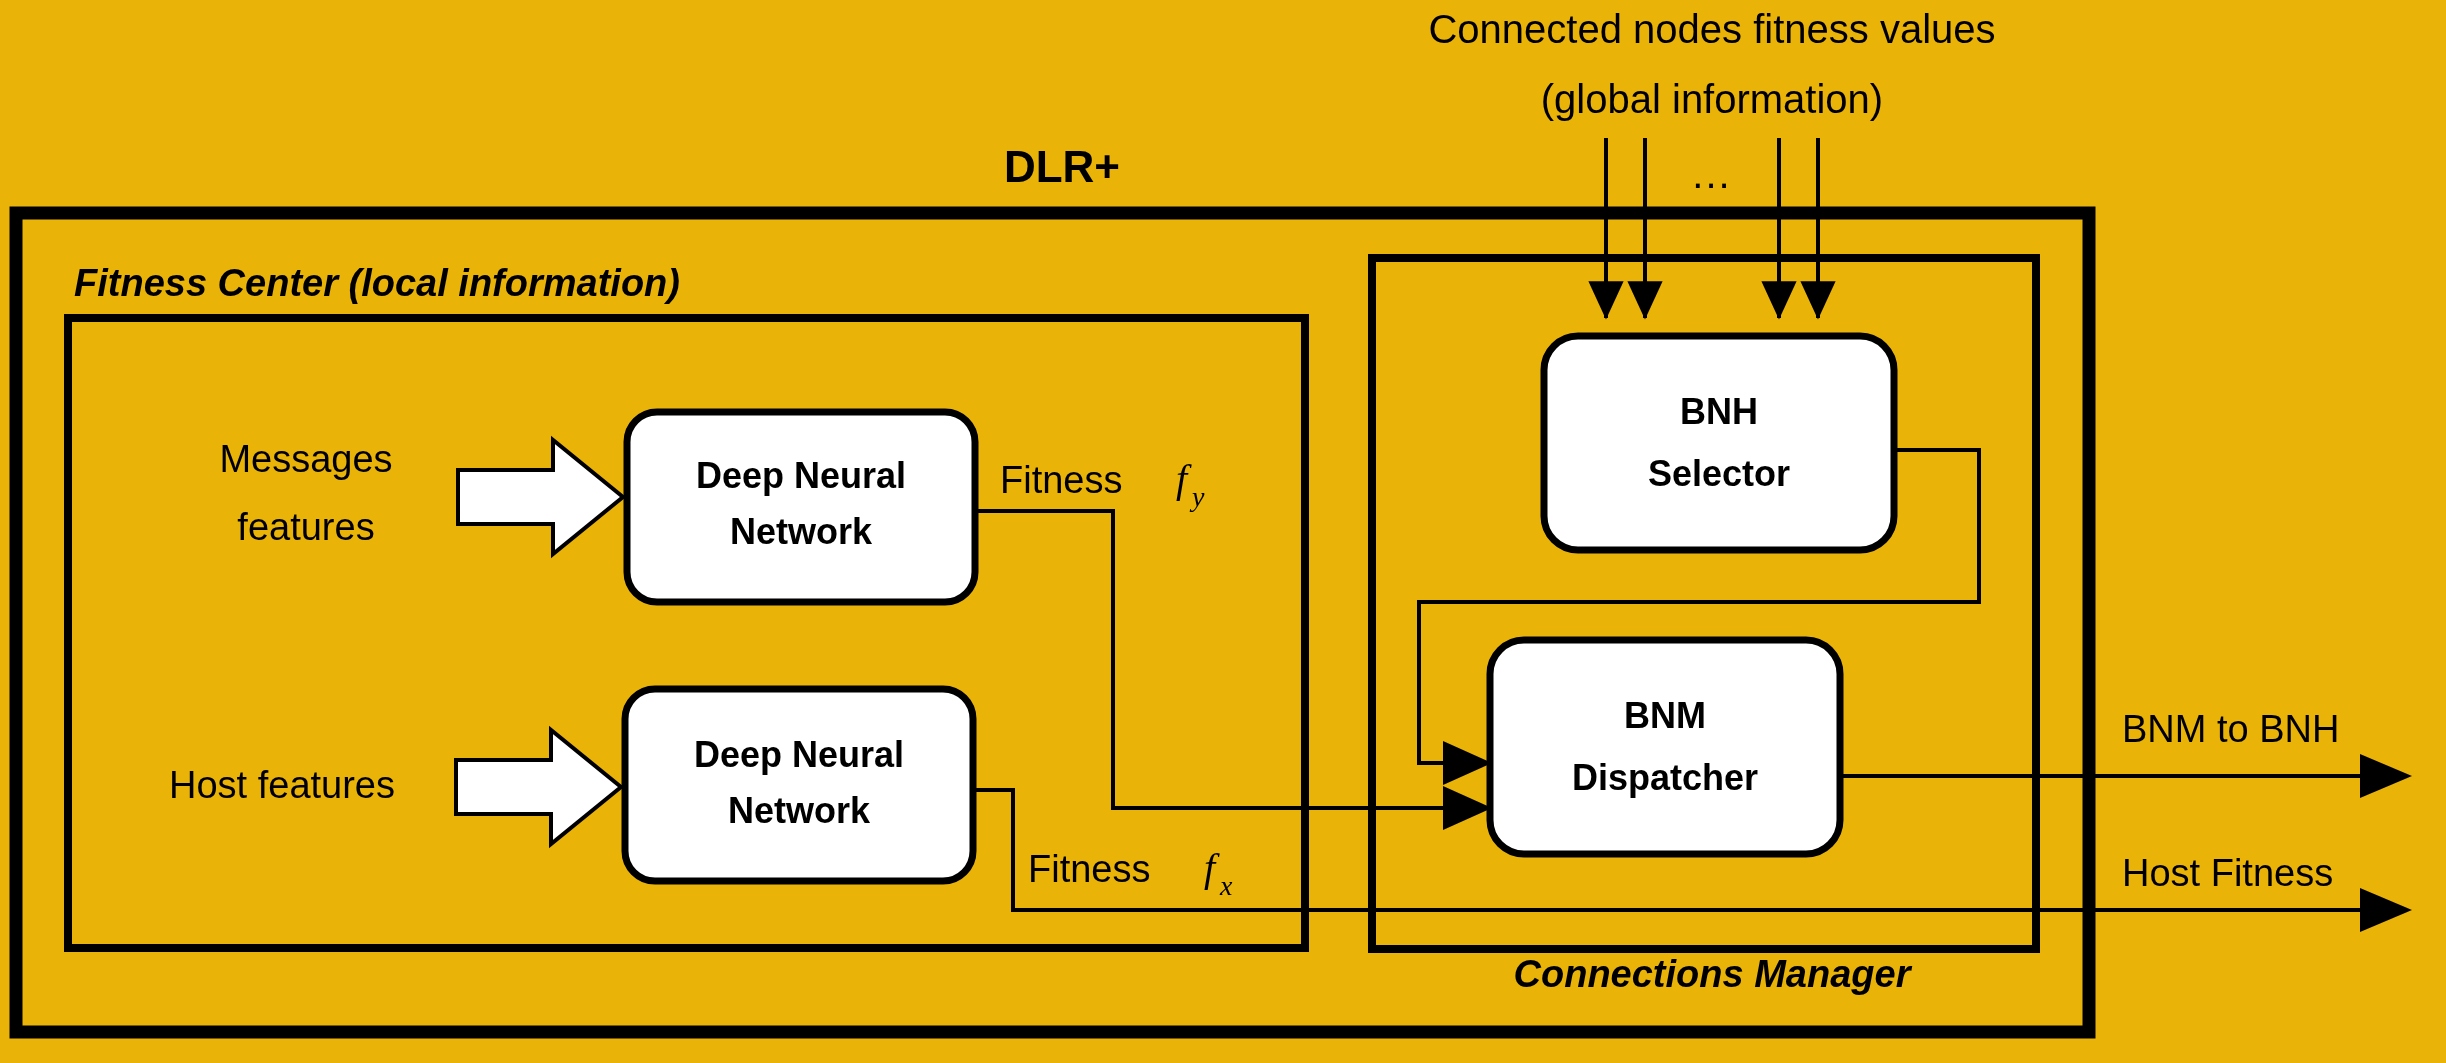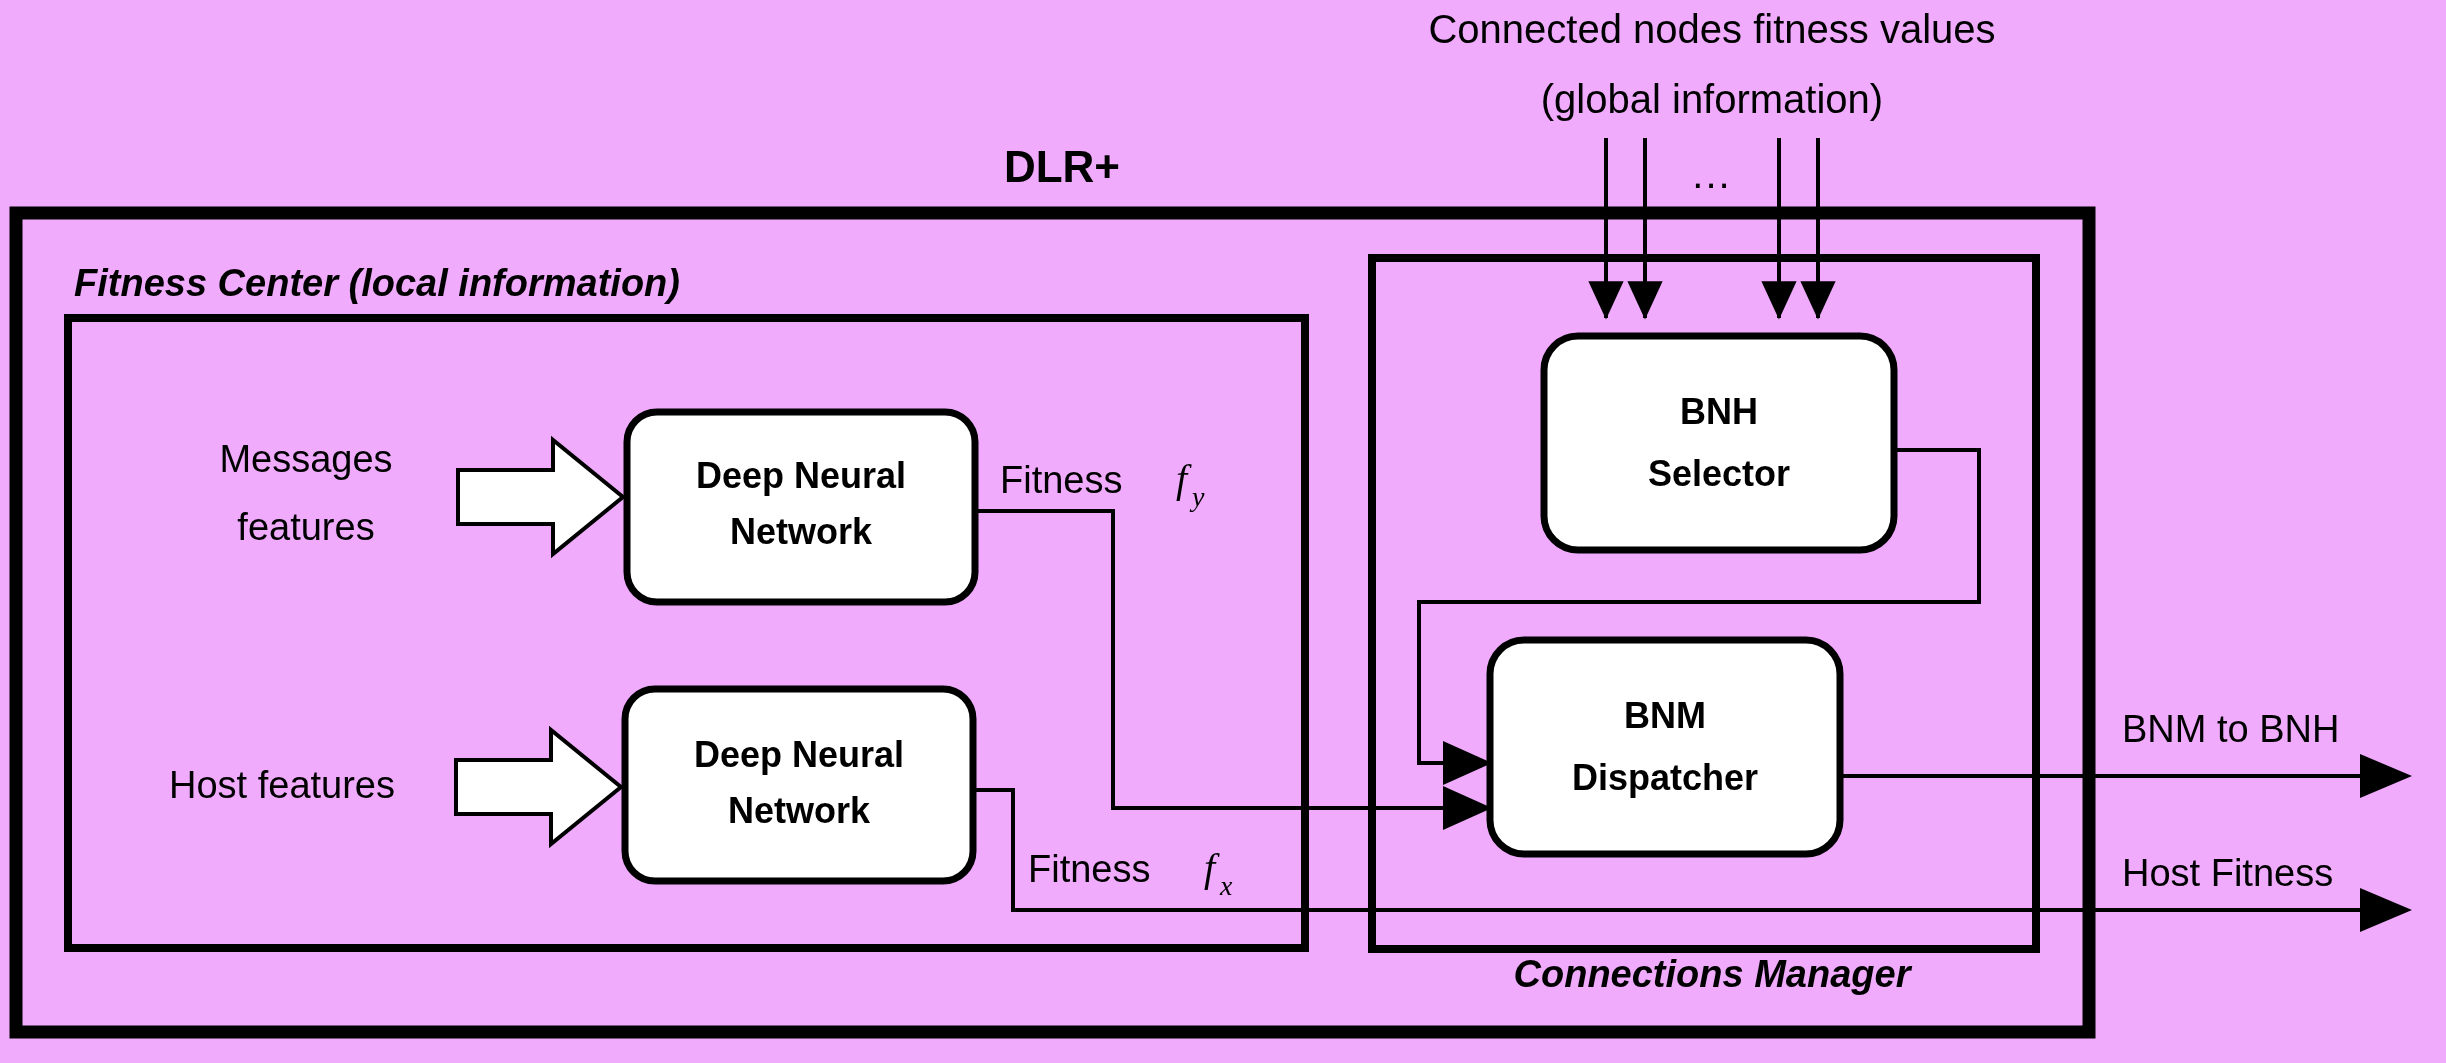--- a/index.html
+++ b/index.html
@@ -7,21 +7,21 @@
     padding: 0;
     background: #ffffff;
   }
   body {
     font-family: "Liberation Sans", sans-serif;
   }
   #stage {
     position: relative;
     width: 2446px;
     height: 1063px;
-    background: #f0abfc;
+    background: #eab308;
     overflow: hidden;
   }
   svg#diagram {
     position: absolute;
     left: 0;
     top: 0;
     width: 2446px;
     height: 1063px;
     display: block;
   }

